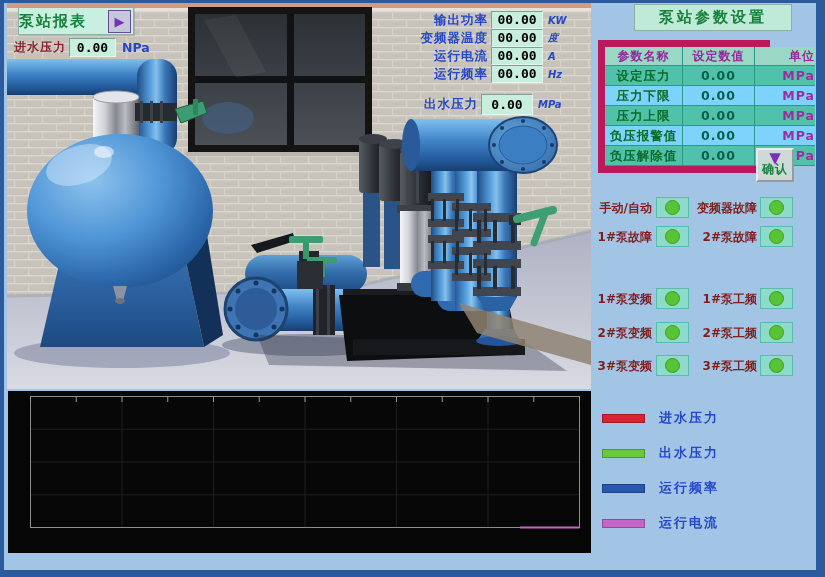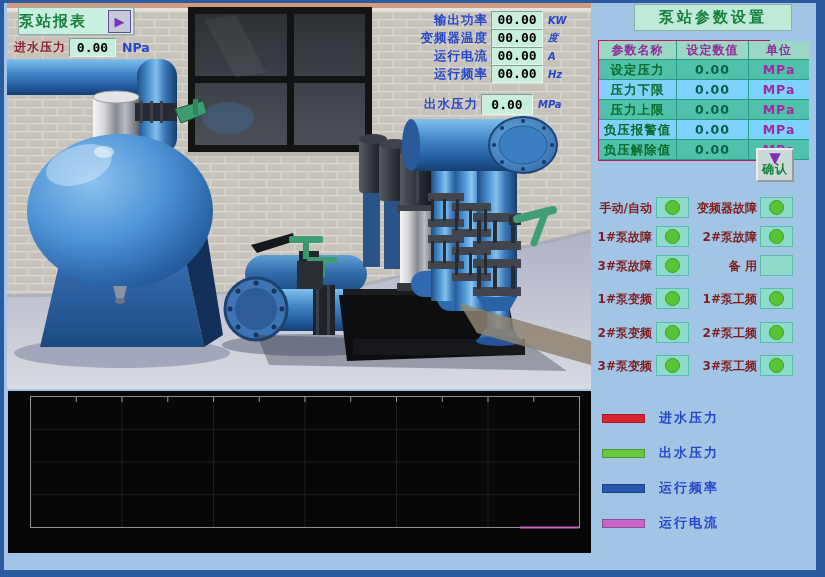--- a/index.html
+++ b/index.html
@@ -33,24 +33,24 @@
   .mrow{display:flex;align-items:center;height:18px;}
   .mlabel{width:80px;text-align:right;color:#2547c8;font-weight:bold;font-size:12.5px;letter-spacing:1px;white-space:nowrap;}
   .mrow .vbox{width:52px;height:18px;line-height:16px;}
   .munit{margin-left:5px;color:#2547c8;font-weight:bold;font-size:10px;font-style:italic;}
 
   
   .panel-title{position:absolute;left:634px;top:4px;width:158px;height:27px;background:#bfead8;
     border:1px solid #90b0a4;color:#17803a;font-size:15px;font-weight:bold;letter-spacing:3px;
     text-align:center;line-height:25px;}
   .param-table{position:absolute;left:598px;top:40px;width:172px;display:grid;
-    grid-template-columns:78px 72px 60px;border:1px solid #be185d;}
+    grid-template-columns:78px 72px 60px;border:7px solid #be185d;}
   .pc{height:20px;line-height:19px;font-size:12.5px;font-weight:bold;text-align:center;
     border-right:1px solid #2a9a85;border-bottom:1px solid #2a9a85;letter-spacing:1px;white-space:nowrap;}
-  .pc:nth-child(3n){border-right:none;}
+  .pc:nth-child(3n){border-right:none;text-align:right;}
   .ph{height:19px;line-height:18px;background:#9ad7c5;color:#93299b;font-size:12px;}
   .odd{background:#50c2ab;} .even{background:#7dd3fc;}
   .cn{color:#0b6b2b;} .cv{color:#085e46;} .cu{color:#a22aa2;}
 
   .confirm-btn{position:absolute;left:756px;top:148px;width:38px;height:34px;background:#cdd9d7;
     border:2px outset #e8eef0;display:flex;flex-direction:column;align-items:center;justify-content:center;cursor:pointer;}
   .tri{color:#7a2fb8;font-size:15px;line-height:12px;}
   .clabel{color:#17803a;font-size:12px;font-weight:bold;margin-top:-3px;letter-spacing:1px;}
 
   .srow{position:absolute;left:595px;width:212px;height:22px;}
@@ -404,30 +404,20 @@
   <div class="srow" style="top:226px">
     <span class="slab sl">1#泵故障</span>
     <span class="sbox sbl">
         <i class="lamp"></i>
       </span>
     <span class="slab sr">2#泵故障</span>
     <span class="sbox sbr">
         <i class="lamp"></i>
       </span>
   </div>
-  <div class="srow" style="top:255px">
-    <span class="slab sl">3#泵故障</span>
-    <span class="sbox sbl">
-        <i class="lamp"></i>
-      </span>
-    <span class="slab sr">备  用</span>
-    <span class="sbox sbr">
-        <i class="lamp" style="visibility: hidden;"></i>
-      </span>
-  </div>
   <div class="srow" style="top:288px">
     <span class="slab sl">1#泵变频</span>
     <span class="sbox sbl">
         <i class="lamp"></i>
       </span>
     <span class="slab sr">1#泵工频</span>
     <span class="sbox sbr">
         <i class="lamp"></i>
       </span>
   </div>

